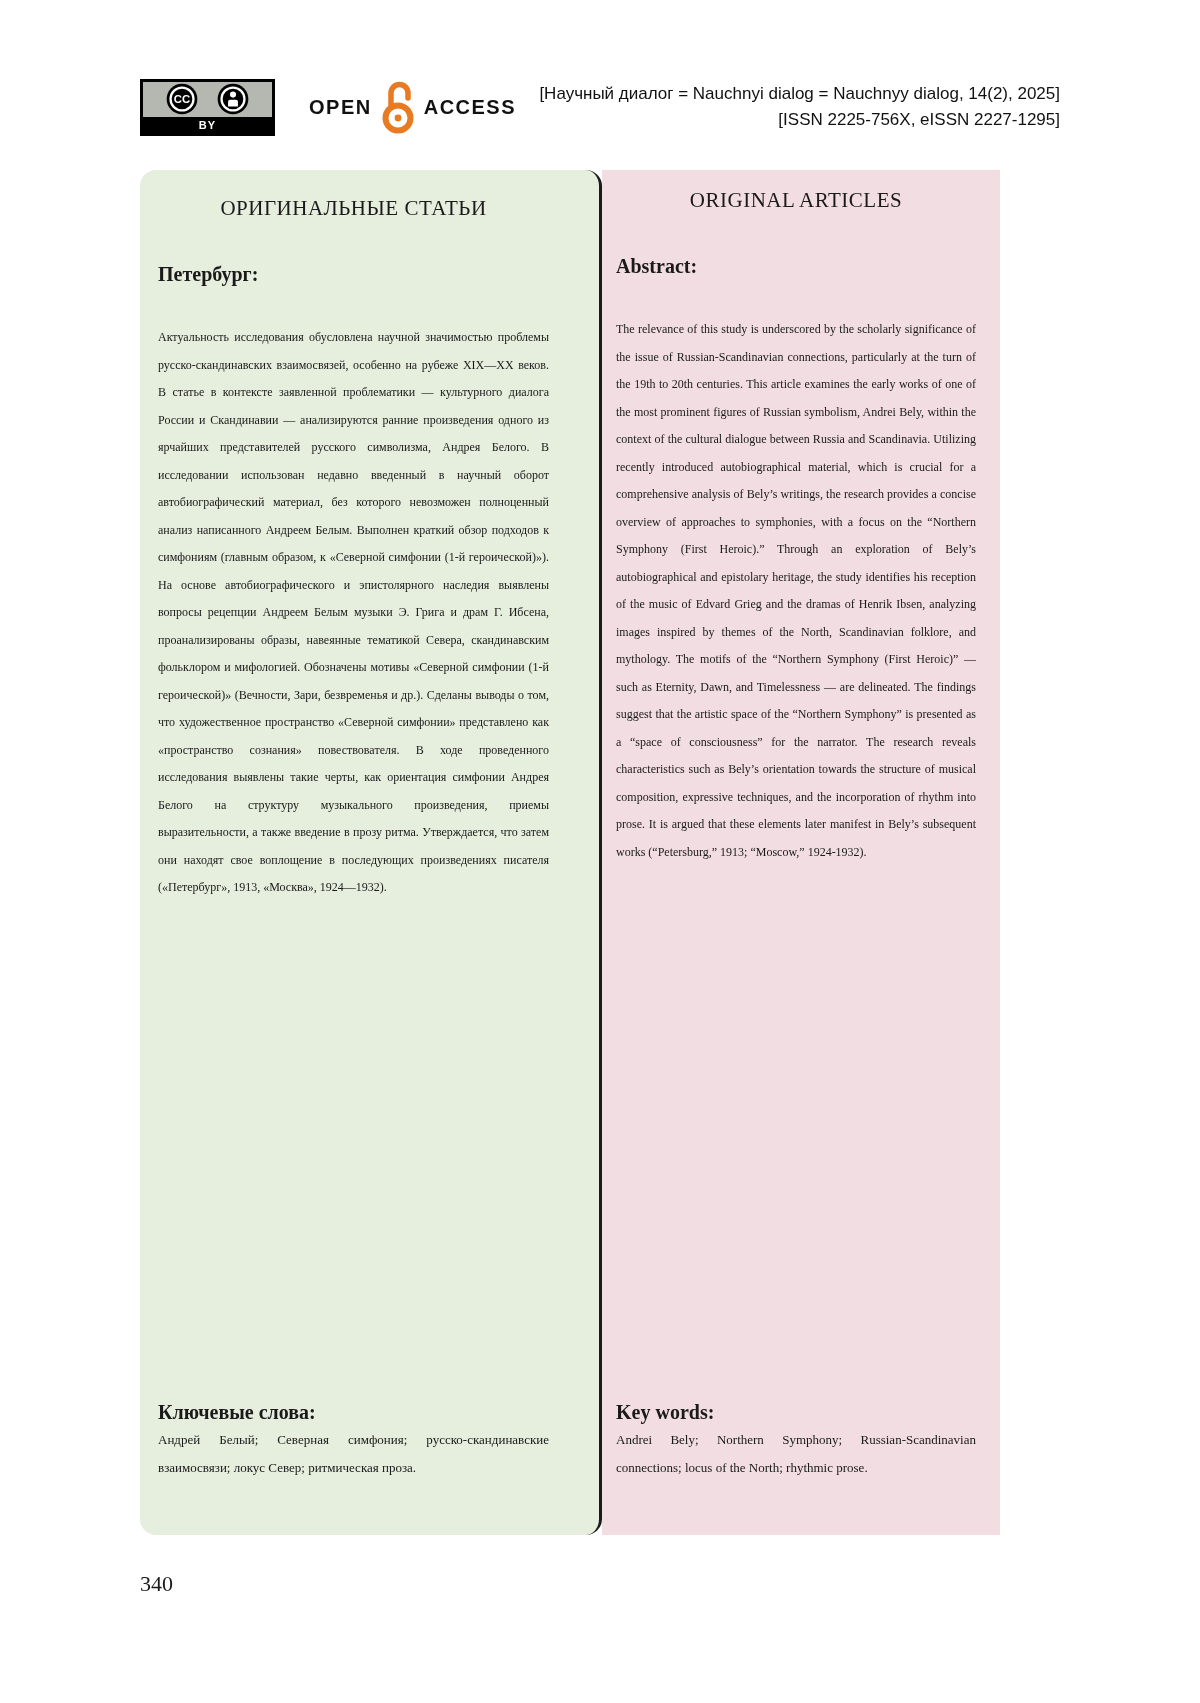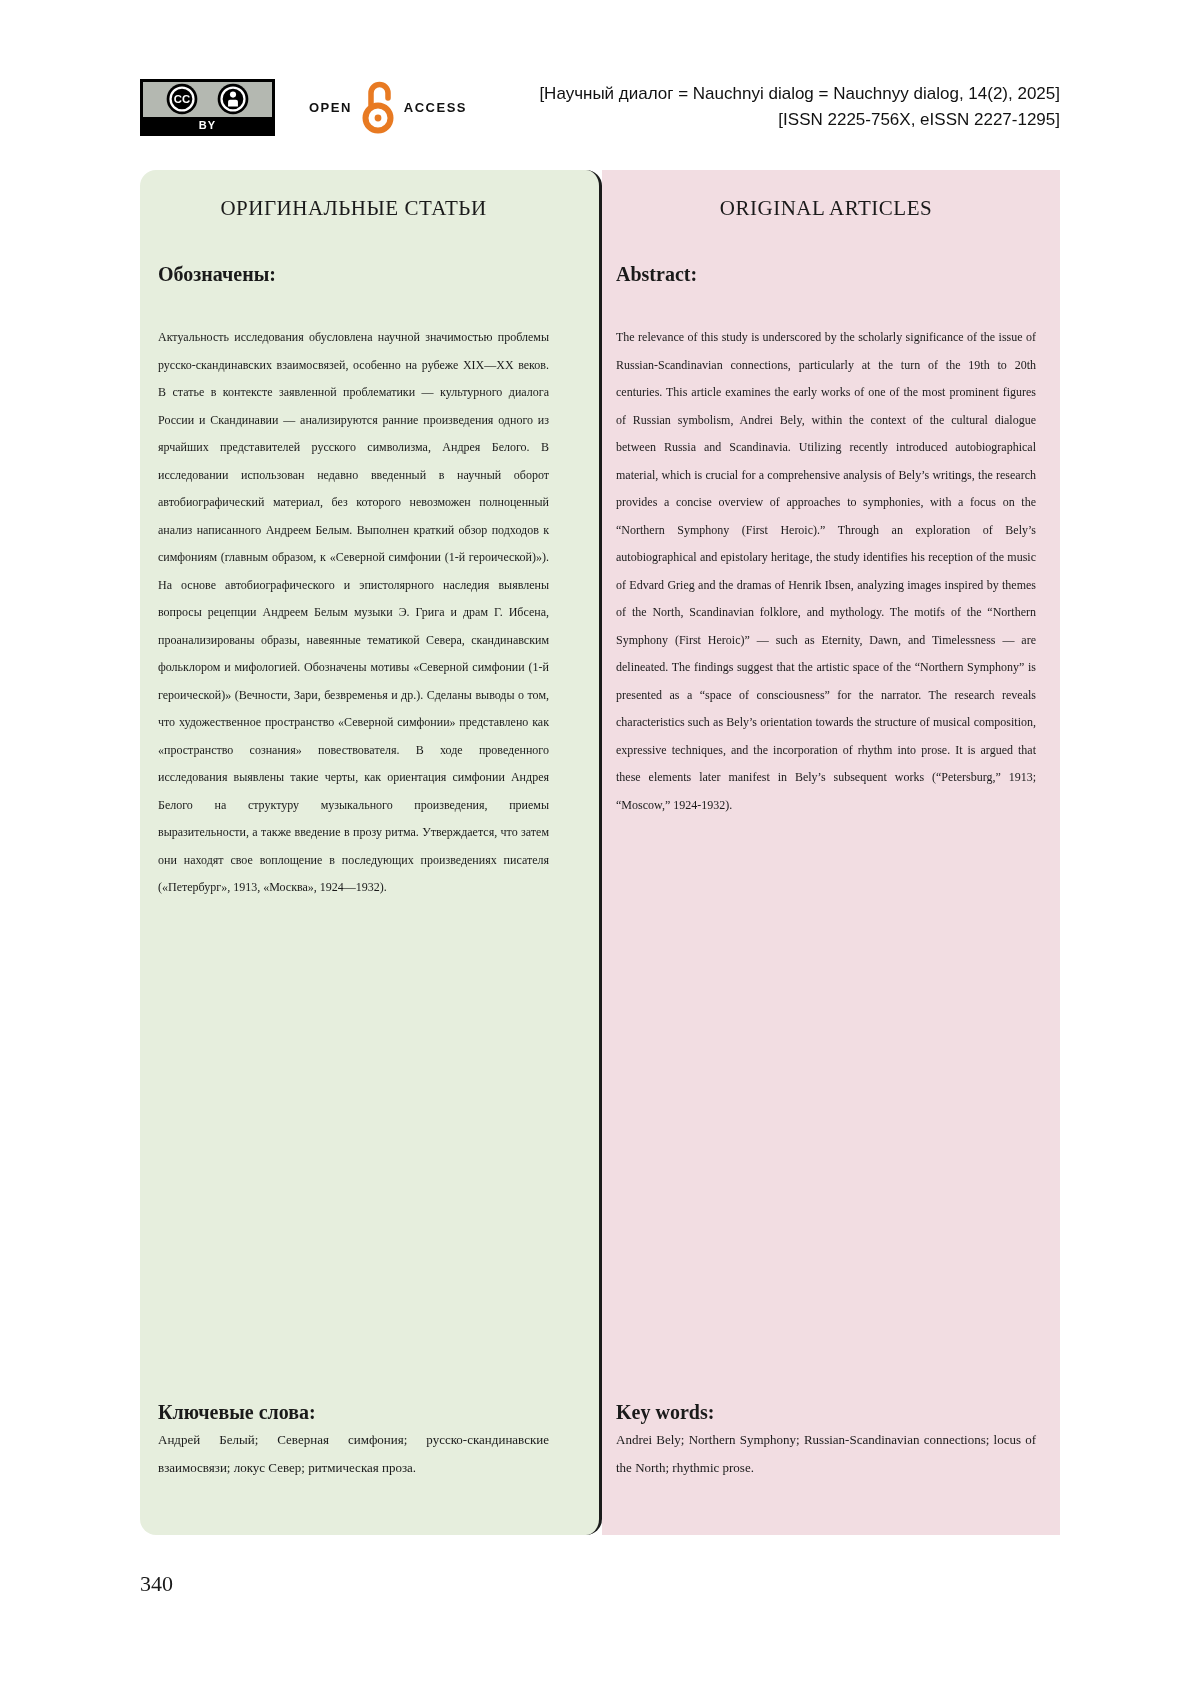--- a/index.html
+++ b/index.html
@@ -24,41 +24,41 @@
   .cc-icons { flex: 1; display: flex; align-items: center; justify-content: space-around; padding: 0 14px; }
   .cc-circle { width: 32px; height: 32px; }
   .cc-bottom {
     height: 16px; background: #000; color: #fff;
     font-family: "Liberation Sans", sans-serif; font-size: 11px; font-weight: bold;
     text-align: center; line-height: 16px; letter-spacing: 1px;
   }
   .oa-logo { display: flex; align-items: center; margin-left: 34px; }
   .oa-word {
     font-family: "Liberation Sans", sans-serif; font-weight: bold;
-    font-size: 13px; letter-spacing: 1.5px; color: #111;
+    font-size: 20px; letter-spacing: 1.5px; color: #111;
   }
   .oa-lock { margin: 0 6px; }
   .citation {
     margin-left: auto; text-align: right;
     font-family: "Liberation Sans", sans-serif;
     font-size: 17px; line-height: 26px; color: #111; white-space: nowrap;
   }
 
   
   .columns { margin-top: 33px; display: flex; height: 1365px; }
   .col { box-sizing: border-box; display: flex; flex-direction: column; }
   .col-ru {
     width: 462px; background: #e6eedd;
     border-right: 3px solid #1b1b1b;
     padding: 24px 50px 54px 18px;
     border-radius: 16px;
   }
   .col-en {
-    width: 458px; background: #f2dde2;
-    padding: 24px 24px 54px 14px;
+    width: 398px; background: #f2dde2;
+    padding: 16px 24px 54px 14px;
   }
   .section-title {
     text-align: center; font-size: 21px; letter-spacing: 0.5px; margin-top: 2px;
   }
   .abstract-label { font-weight: bold; font-size: 20px; margin-top: 42px; }
   .abstract-body {
     margin-top: 38px; font-size: 12px; line-height: 27.5px;
     text-align: justify;
   }
   .keywords { margin-top: auto; }
@@ -106,21 +106,21 @@
       <div class="citation">
         <div>[Научный диалог = Nauchnyi dialog = Nauchnyy dialog, 14(2), 2025]</div>
         <div>[ISSN 2225-756X, eISSN 2227-1295]</div>
       </div>
     </div>
 
     <div class="columns">
 
       <div class="col col-ru">
         <div class="section-title">ОРИГИНАЛЬНЫЕ СТАТЬИ</div>
-        <div class="abstract-label">Обозначены:</div>
+        <div class="abstract-label">Петербург:</div>
         <div class="abstract-body" lang="ru">Актуальность исследования обусловлена научной значимостью проблемы русско-скандинавских взаимосвязей, особенно на рубеже XIX—XX веков. В статье в контексте заявленной проблематики — культурного диалога России и Скандинавии — анализируются ранние произведения одного из ярчайших представителей русского символизма, Андрея Белого. В исследовании использован недавно введенный в научный оборот автобиографический материал, без которого невозможен полноценный анализ написанного Андреем Белым. Выполнен краткий обзор подходов к симфониям (главным образом, к «Северной симфонии (1-й героической)»). На основе автобиографического и эпистолярного наследия выявлены вопросы рецепции Андреем Белым музыки Э. Грига и драм Г. Ибсена, проанализированы образы, навеянные тематикой Севера, скандинавским фольклором и мифологией. Обозначены мотивы «Северной симфонии (1-й героической)» (Вечности, Зари, безвременья и др.). Сделаны выводы о том, что художественное пространство «Северной симфонии» представлено как «пространство сознания» повествователя. В ходе проведенного исследования выявлены такие черты, как ориентация симфонии Андрея Белого на структуру музыкального произведения, приемы выразительности, а также введение в прозу ритма. Утверждается, что затем они находят свое воплощение в последующих произведениях писателя («Петербург», 1913, «Москва», 1924—1932).</div>
         <div class="keywords">
           <div class="kw-label">Ключевые слова:</div>
           <div class="kw-text" lang="ru">Андрей Белый; Северная симфония; русско-скандинавские взаимосвязи; локус Север; ритмическая проза.</div>
         </div>
       </div>
 
       <div class="col col-en">
         <div class="section-title">ORIGINAL ARTICLES</div>
         <div class="abstract-label">Abstract:</div>

